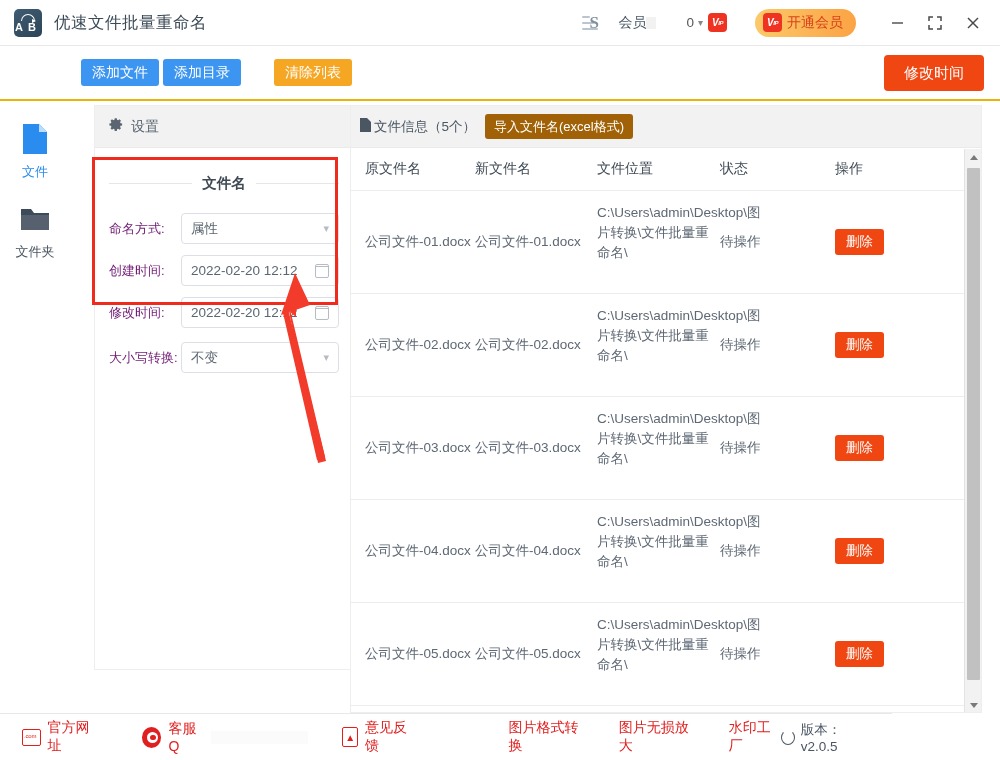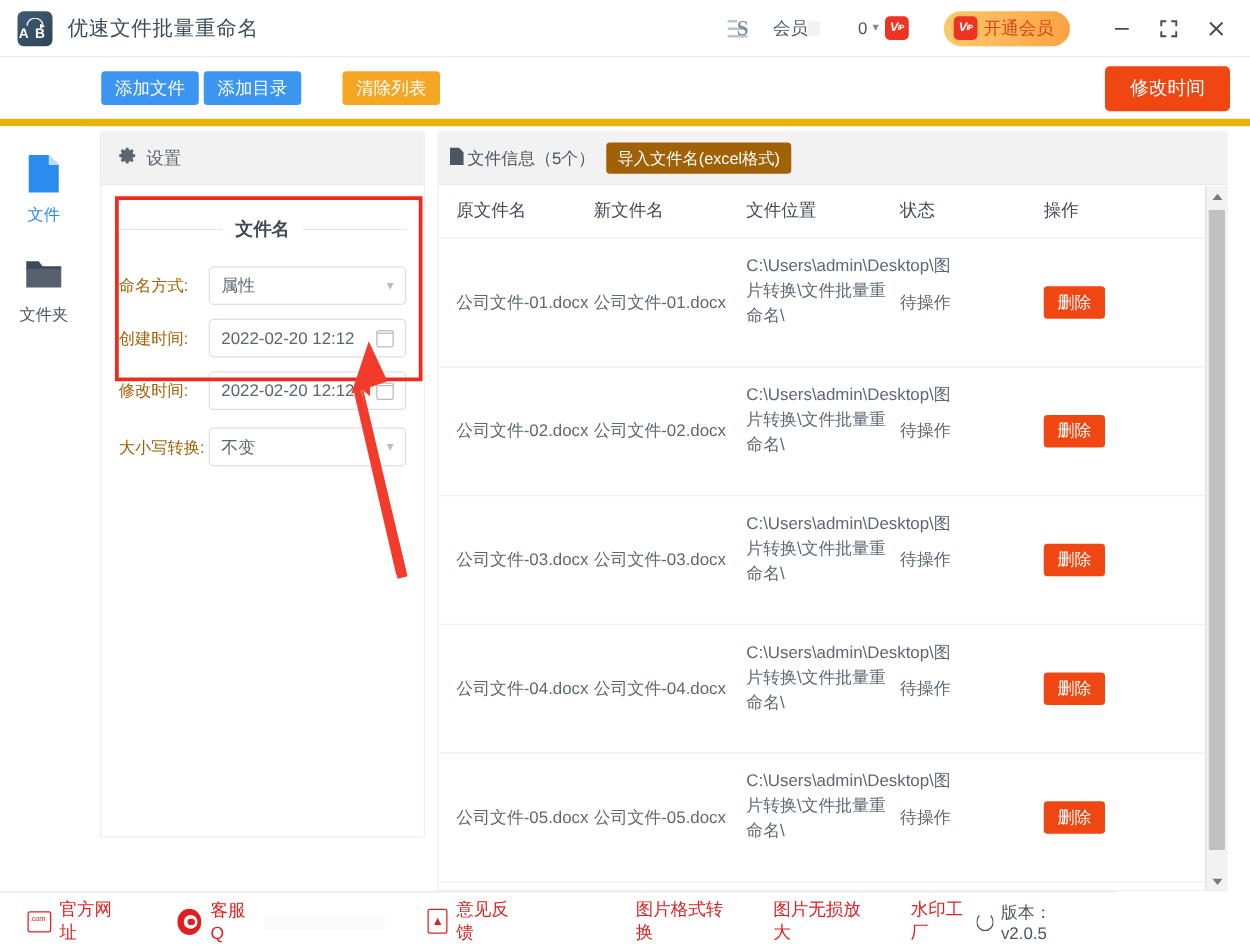--- a/index.html
+++ b/index.html
@@ -55,21 +55,21 @@
   }
   .btn-vip .vip-badge { background:#ee3322; }
   .wctrl { display:flex; align-items:center; margin-left:22px; margin-right:8px; }
   .wbtn { width:38px; height:46px; display:flex; align-items:center; justify-content:center;
     cursor:pointer; color:#4a4a4a; }
   .wbtn svg { display:block; }
 
   
   .toolbar {
     position:absolute; left:0; top:46px; width:1000px; height:55px;
-    background:#fff; border-bottom:6px solid #eab308;
+    background:#fff; border-bottom:2px solid #eab308;
     display:flex; align-items:center;
   }
   .tb-btn { height:27px; padding:0 11px; border:none; border-radius:3px; color:#fff;
     font-size:14px; cursor:pointer; font-family:inherit; line-height:27px; }
   .blue { background:#3c95f0; }
   .orange { background:#f5a623; }
   .red-big { background:#ef4612; height:36px; padding:0 20px; border-radius:4px; font-size:15px; }
 
   
   .sidebar {
@@ -77,36 +77,36 @@
     background:#fff;
   }
   .side-item { width:70px; padding-top:17px; text-align:center; cursor:pointer; }
   .side-item .ico { height:42px; display:flex; align-items:center; justify-content:center; }
   .side-item .lbl { font-size:13px; margin-top:3px; }
   .side-item.active .lbl { color:#2b8cf0; }
   .side-item .lbl { color:#4a5560; }
 
   
   .settings {
-    position:absolute; left:80px; top:105px; width:260px; height:565px;
+    position:absolute; left:94px; top:105px; width:260px; height:565px;
     background:#fff; border:1px solid #eee;
   }
   .settings-head {
     height:42px; background:#f2f2f2; display:flex; align-items:center;
     padding-left:14px; gap:7px; border-bottom:1px solid #eaeaea;
   }
   .settings-head .t { font-size:14px; color:#5b6672; }
   .settings-body { position:relative; padding:26px 14px 0 14px; }
 
   .sec-title { display:flex; align-items:center; gap:10px; margin-bottom:20px; }
   .sec-title .line { flex:1; height:1px; background:#e6e6e6; }
   .sec-title .txt { font-size:14.5px; color:#3f4a55; font-weight:700; }
 
   .frow { display:flex; align-items:center; margin-bottom:11px; }
-  .frow .flabel { width:72px; font-size:13px; color:#a16207; text-align:left; }
+  .frow .flabel { width:72px; font-size:13px; color:#701a75; text-align:left; }
   .fctl {
     flex:1; height:31px; border:1px solid #dcdfe6; border-radius:4px;
     display:flex; align-items:center; padding:0 9px; background:#fff;
     font-size:13.5px; color:#5b6672; cursor:pointer; position:relative;
   }
   .fctl .val { flex:1; }
   .fctl .chev { color:#b6bcc4; font-size:11px; }
   .cal { width:14px; height:14px; border:1.4px solid #b6bcc4; border-radius:2px; position:relative; }
   .cal:before { content:""; position:absolute; left:-1.4px; top:1.5px; width:14px; height:1.4px; background:#b6bcc4;}
 

